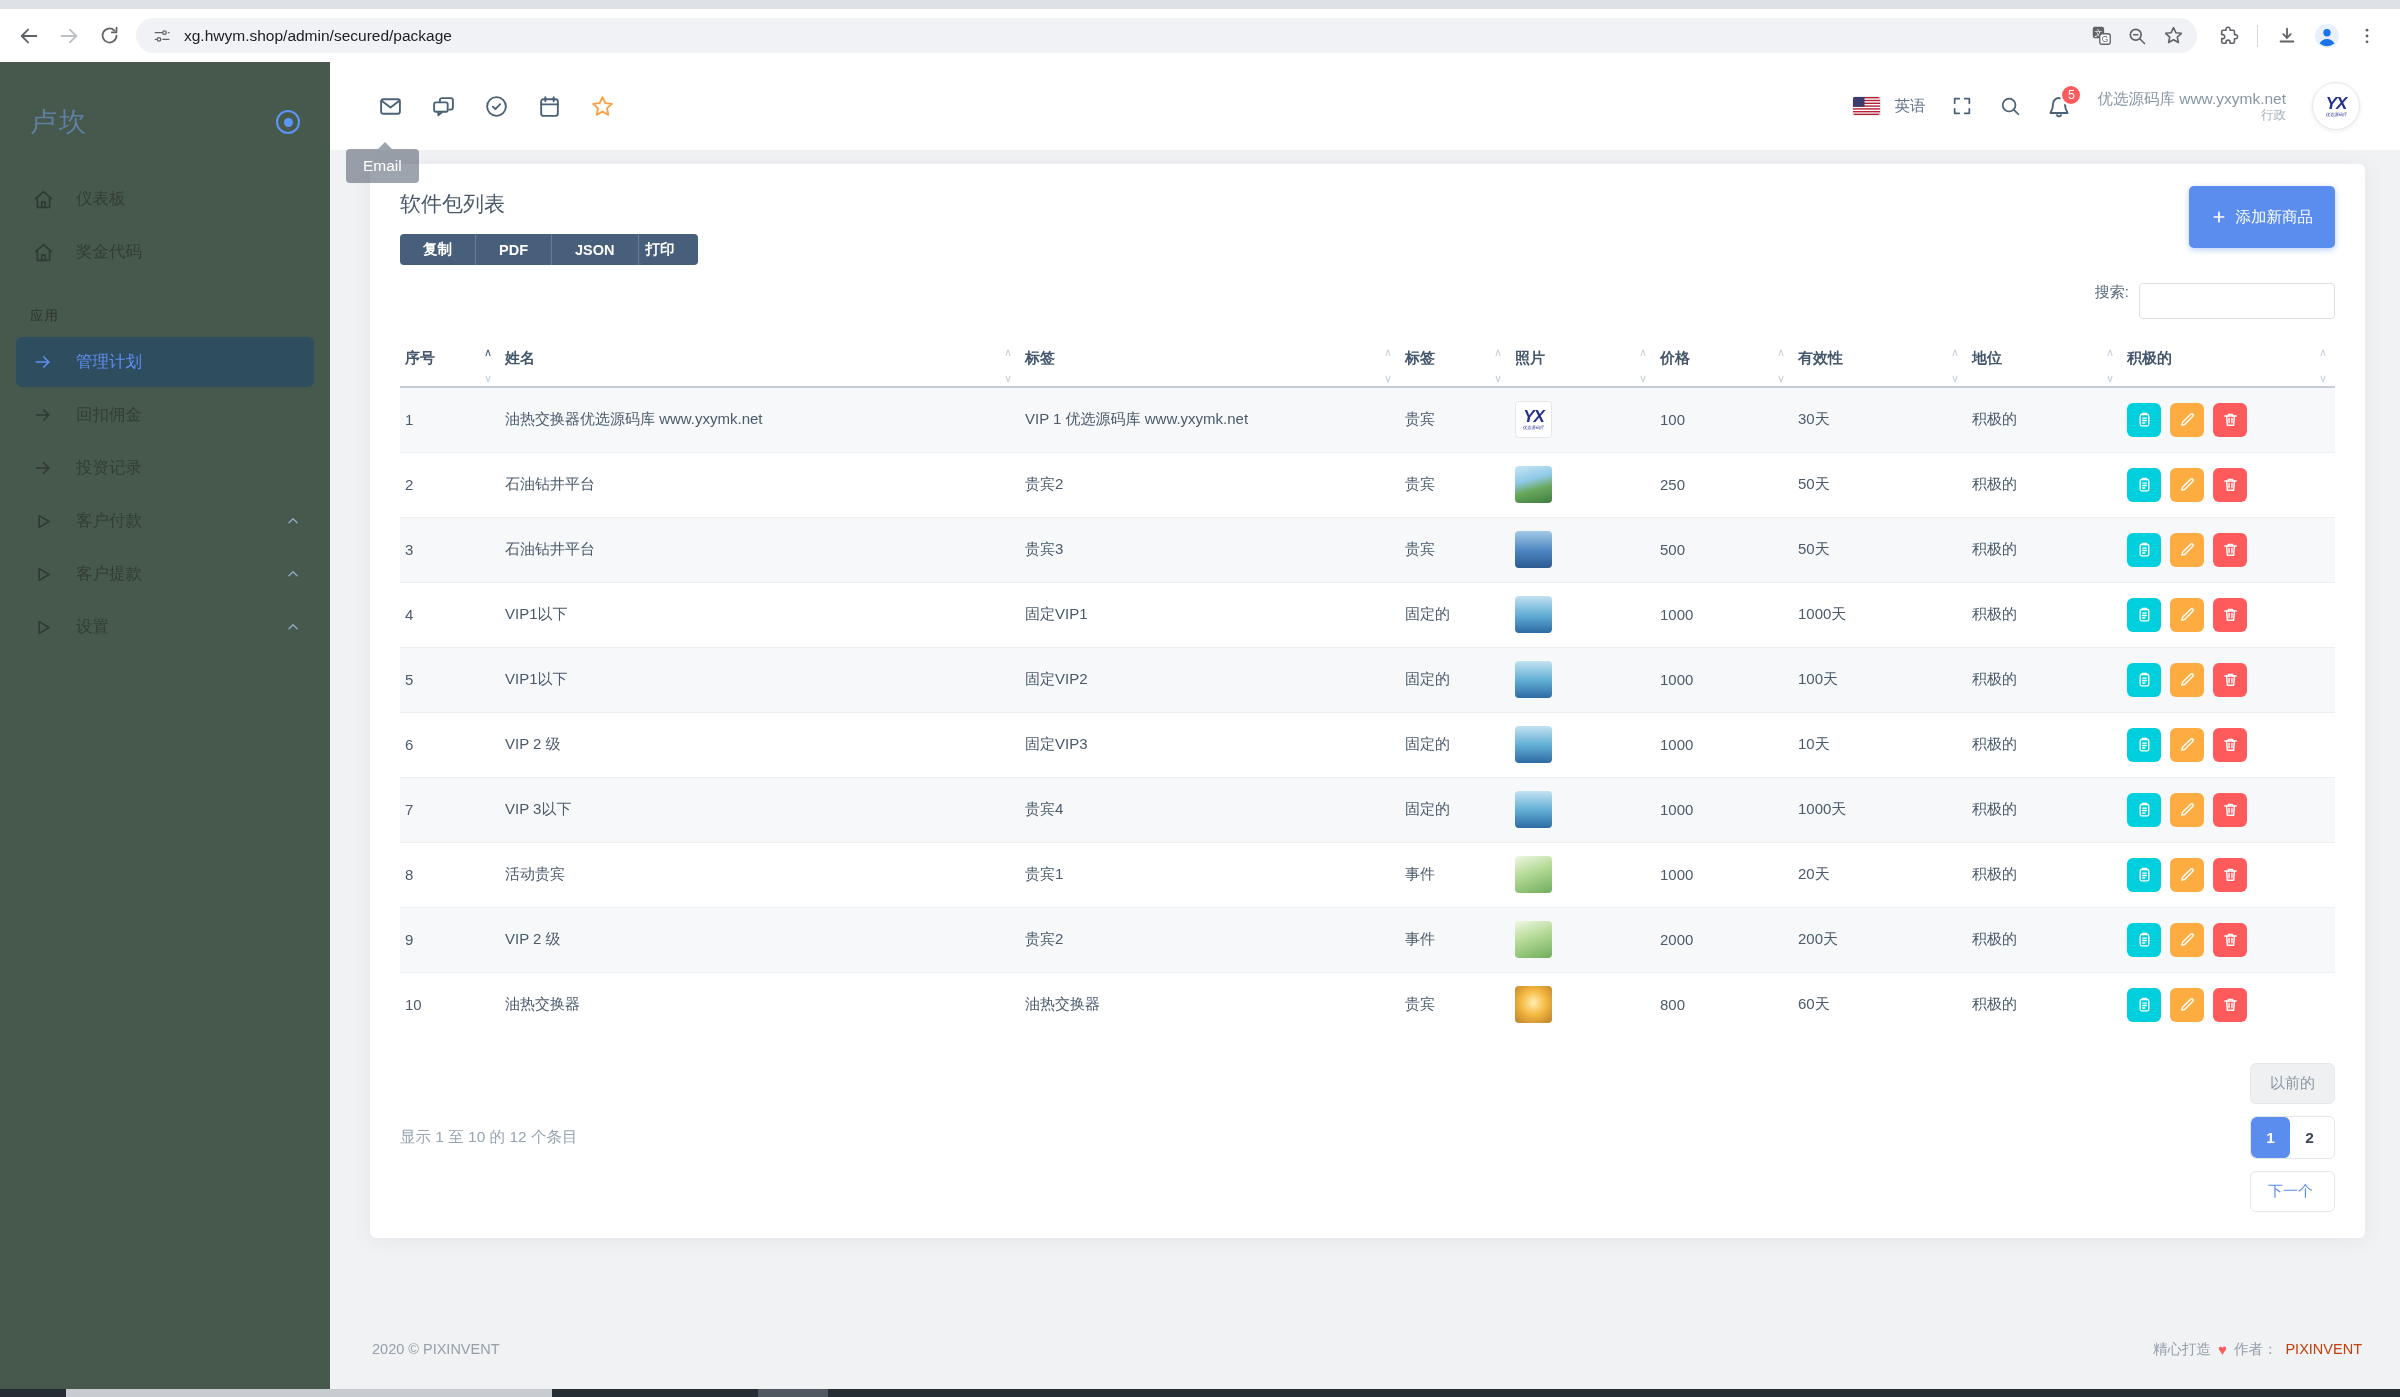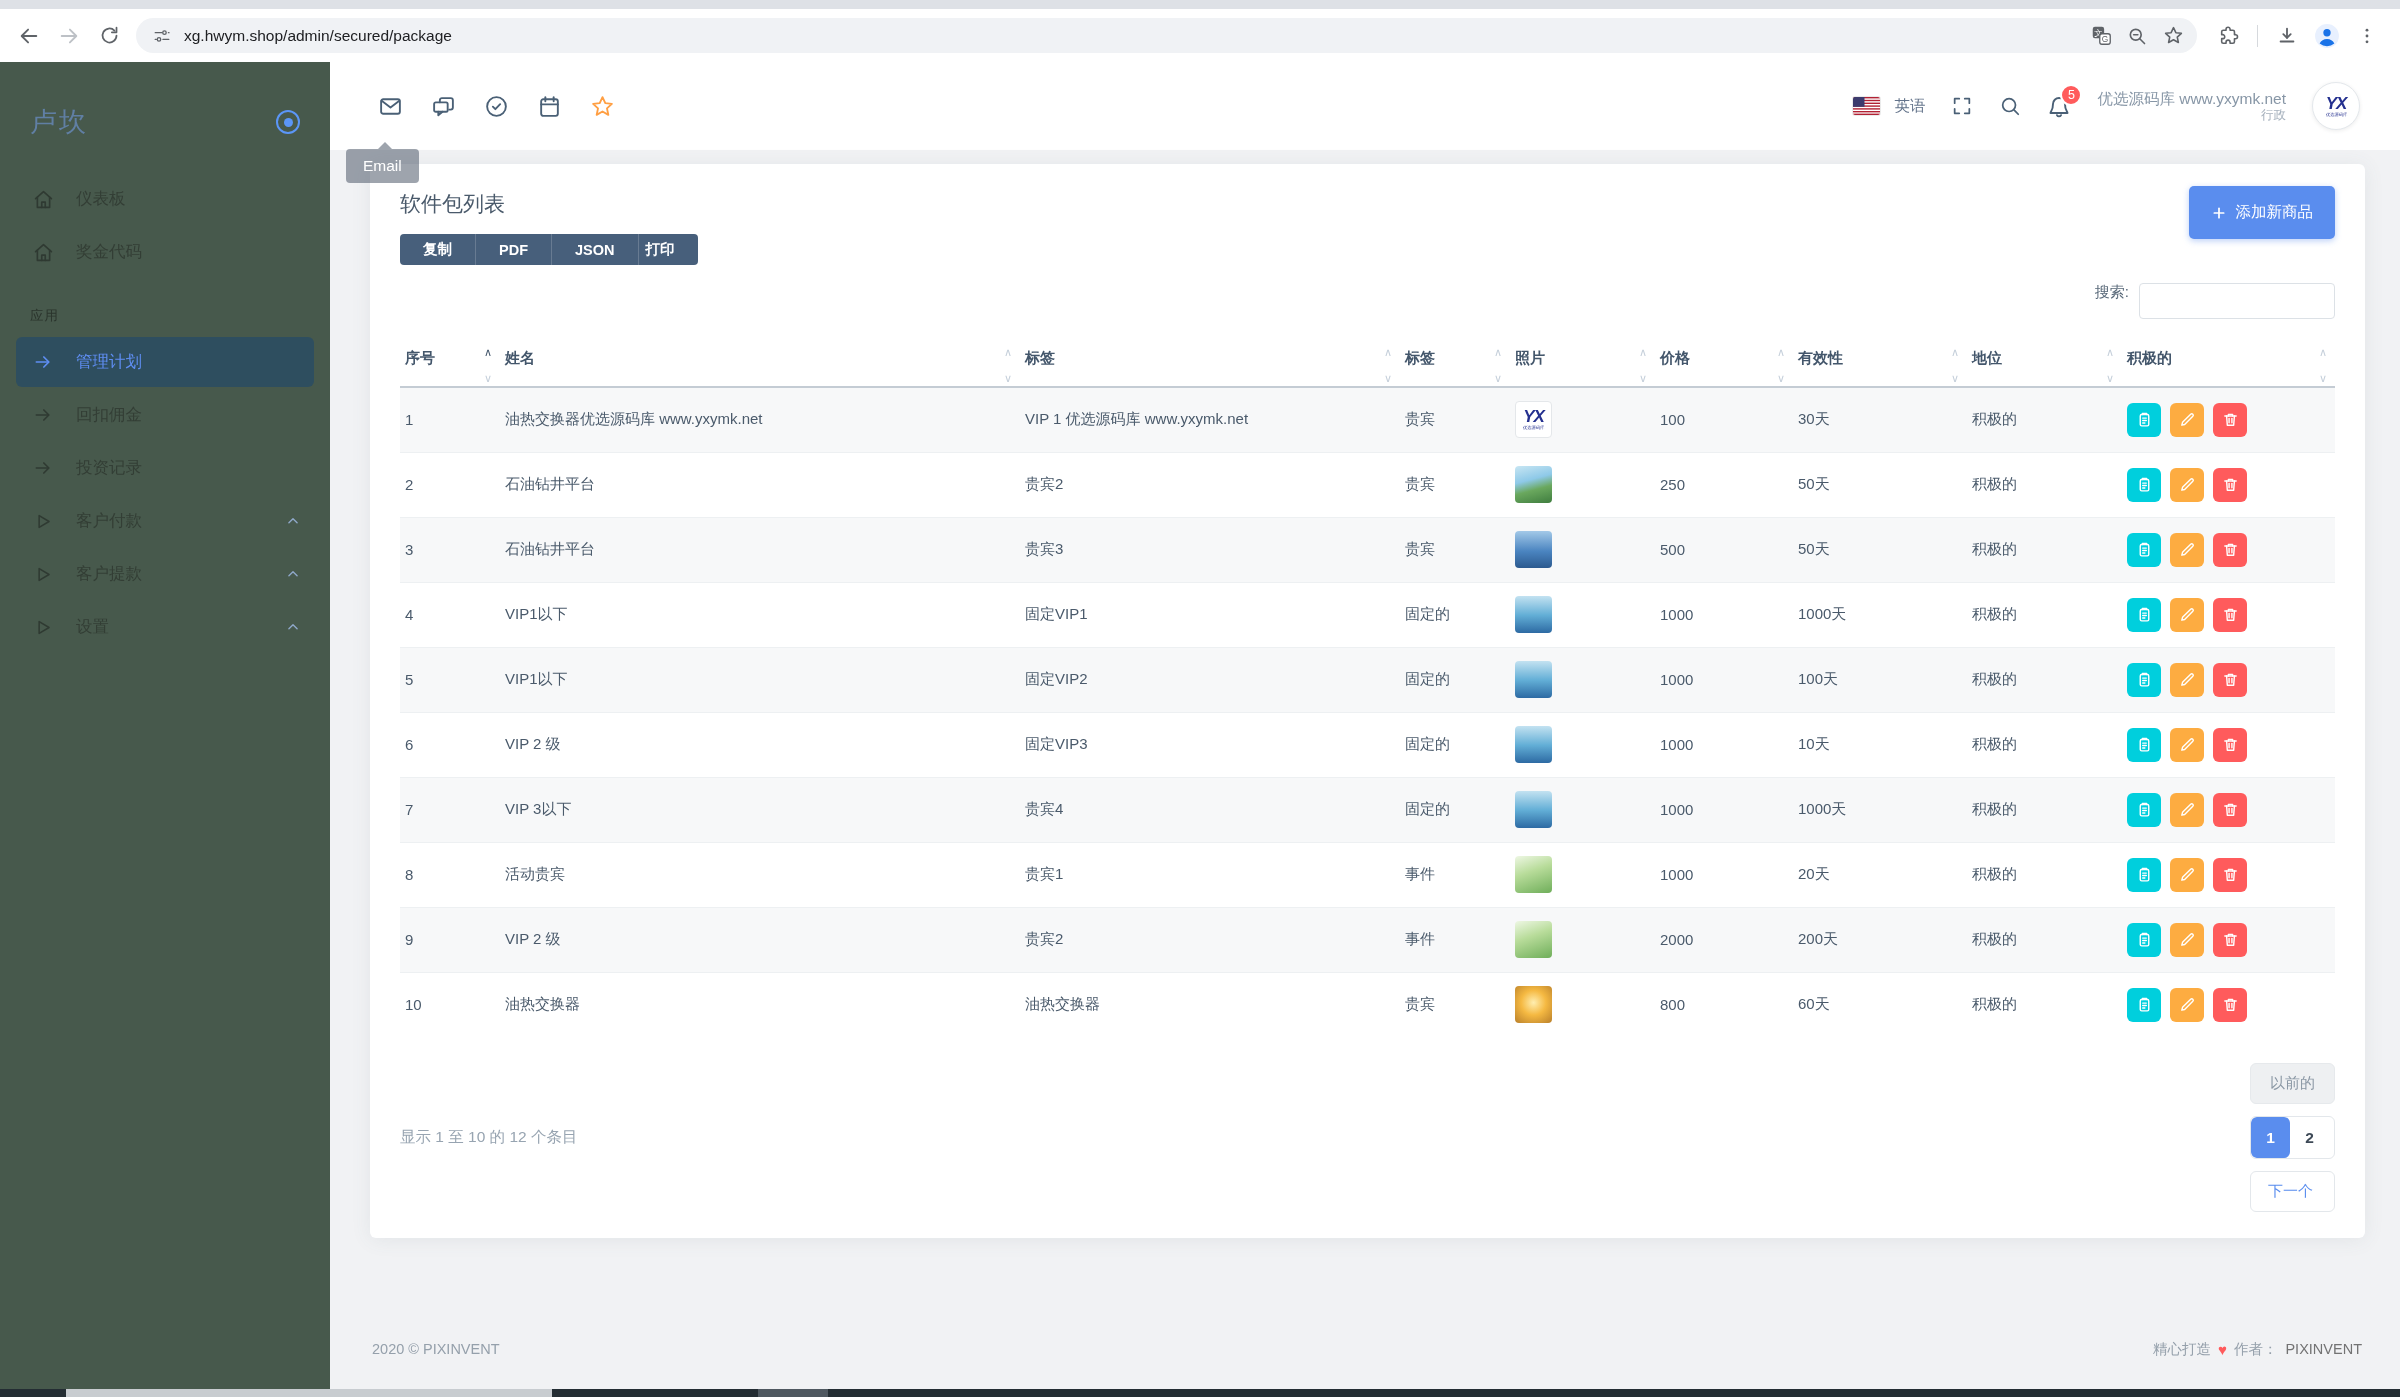--- a/index.html
+++ b/index.html
@@ -58,21 +58,21 @@
   
   .tooltip{position:absolute;left:16px;top:87px;background:rgba(78,90,105,0.55);color:#fff;font-size:15.5px;
            padding:8px 17px;border-radius:4px;z-index:30;}
   .tooltip::before{content:"";position:absolute;top:-7px;left:32px;border:7px solid transparent;
            border-bottom:7px solid rgba(78,90,105,0.55);border-top:none;}
   
   .content{flex:1;padding:14px 35px 0 40px;}
   .card{background:#fff;border-radius:6px;box-shadow:0 2px 20px rgba(77,95,116,0.09);padding:26px 30px 26px 30px;
         position:relative;min-height:968px;box-sizing:border-box;}
   .card-title{font-size:21px;color:#4a5a6b;}
-  .add-btn{position:absolute;right:30px;top:22px;height:53px;padding:4px 22px;background:#5a8dee;border:none;
+  .add-btn{position:absolute;right:30px;top:22px;height:62px;padding:4px 22px;background:#5a8dee;border:none;
            border-radius:5px;color:#fff;font-size:15.5px;display:flex;align-items:center;gap:9px;cursor:pointer;
            font-family:Liberation Sans, sans-serif;box-shadow:0 2px 6px rgba(90,141,238,.4);}
   .export-group{display:inline-flex;margin-top:16px;border-radius:4px;overflow:hidden;}
   .exp{height:31px;padding:0 23px;background:#475f7b;color:#fff;border:none;border-right:1px solid rgba(255,255,255,0.18);
        font-size:14.5px;font-family:inherit;cursor:pointer;font-weight:bold;}
   .exp:last-child{border-right:none;padding-left:7px;}
   .search-row{display:flex;justify-content:flex-end;align-items:flex-start;gap:10px;margin-top:18px;}
   .slabel{font-size:15px;color:#5a6a7a;}
   .sinput{width:196px;height:36px;border:1px solid #dce1e6;border-radius:4px;background:#fff;outline:none;
           font-family:inherit;font-size:15px;padding:0 10px;box-sizing:border-box;color:#4a5a6b;}
@@ -109,21 +109,21 @@
   .pg-num{width:39px;height:41px;display:flex;align-items:center;justify-content:center;font-size:15.5px;
           color:#3e4a57;font-weight:bold;cursor:pointer;box-sizing:border-box;}
   .pg-num.active{background:#5a8dee;color:#fff;border-radius:6px;}
   .pg-next{height:41px;padding:0 17px;background:#fff;border:1px solid #e3e7eb;border-radius:6px;color:#5a8dee;
            font-size:15px;display:flex;align-items:center;box-sizing:border-box;cursor:pointer;}
   
   .pagefooter{margin-top:auto;height:76px;display:flex;align-items:center;justify-content:space-between;
               padding:0 38px 10px 42px;font-size:14.5px;color:#95a0ab;}
   .fright{display:flex;align-items:center;}
   .heart::before{content:"♥";color:#ff5b5c;font-size:15px;margin:0 7px;}
-  .fauthor{margin-left:8px;color:#737373;}
+  .fauthor{margin-left:8px;color:#c2410c;}
   
   .hscroll{position:absolute;left:0;right:0;bottom:0;height:8px;background:#242d33;z-index:60;}
   .hthumb{position:absolute;left:66px;top:0;width:486px;height:8px;background:#c8ccd0;}
   .hpatch{position:absolute;left:758px;top:0;width:70px;height:8px;background:#4f5860;}
 </style>
 </head>
 <body>
 
 <div class="page">
 

